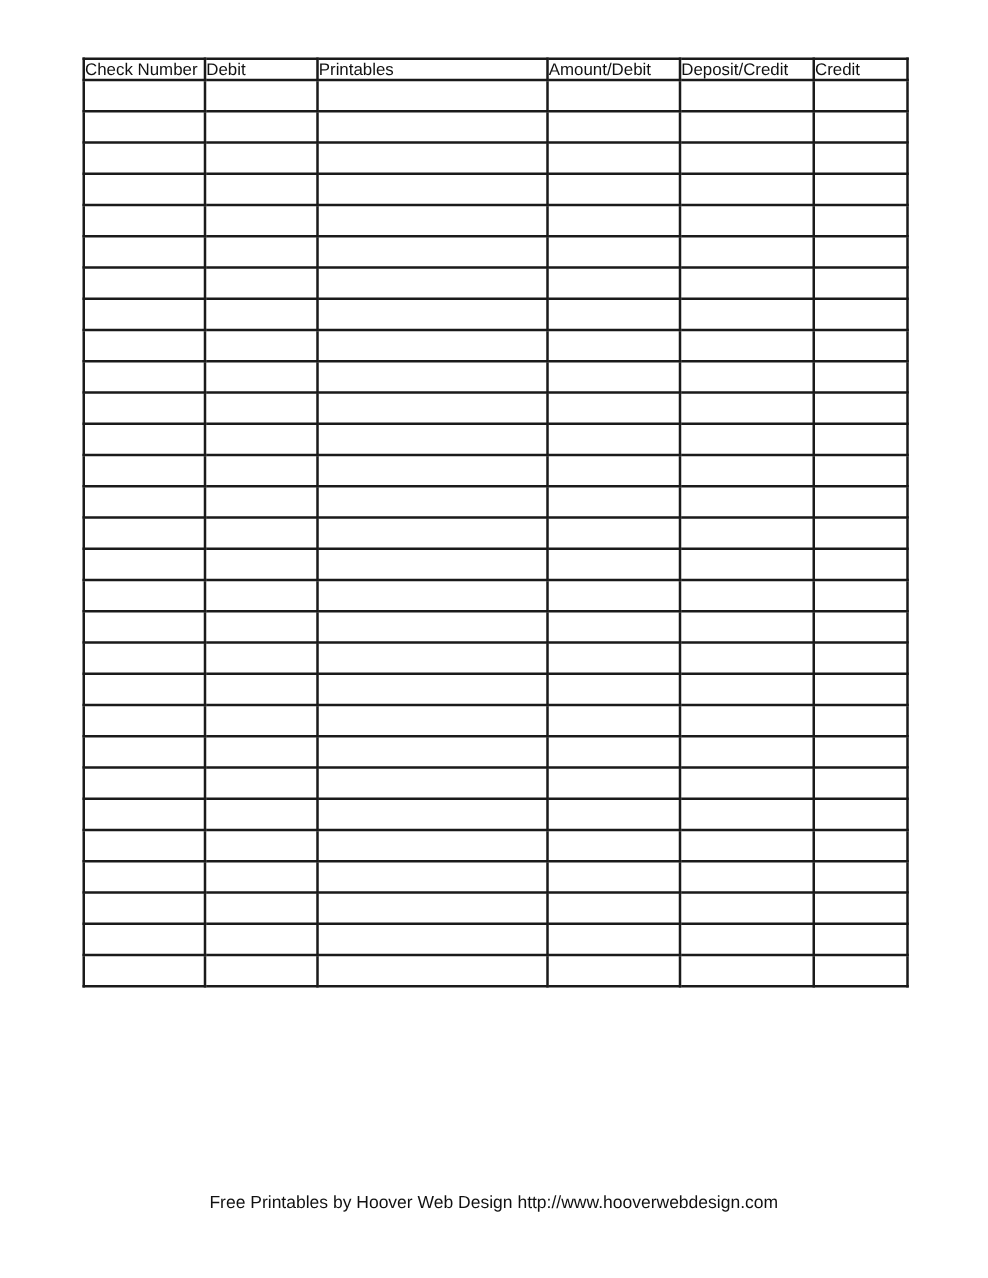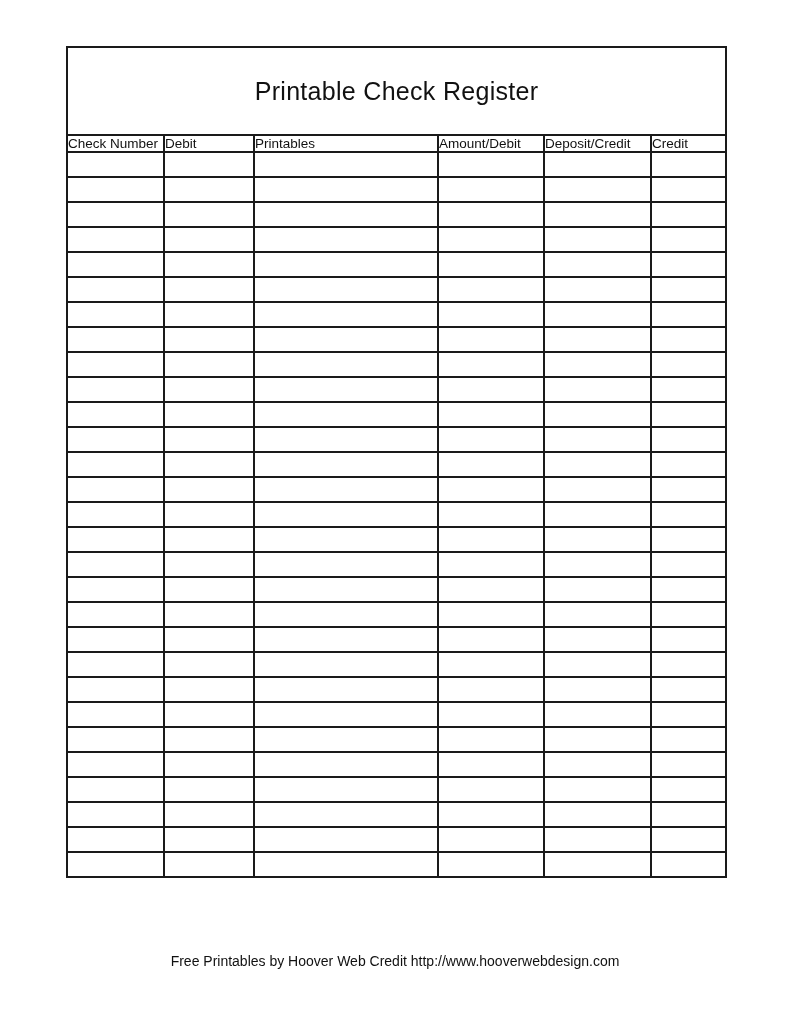--- a/index.html
+++ b/index.html
@@ -79,23 +79,20 @@
   <table class="register-table">
     <colgroup>
       <col class="c-check">
       <col class="c-date">
       <col class="c-desc">
       <col class="c-payment">
       <col class="c-deposit">
       <col class="c-amount">
     </colgroup>
     <thead>
-      <tr>
-        <td colspan="6" class="title-cell">Printable Check Register</td>
-      </tr>
       <tr id="header-row">
           <th class="col-header">Check Number</th>
           <th class="col-header">Debit</th>
           <th class="col-header">Printables</th>
           <th class="col-header">Amount/Debit</th>
           <th class="col-header">Deposit/Credit</th>
           <th class="col-header">Credit</th>
         </tr>
     </thead>
     <tbody id="register-body">
@@ -327,15 +324,15 @@
           <td class="register-cell"></td>
           <td class="register-cell"></td>
           <td class="register-cell"></td>
           <td class="register-cell"></td>
           <td class="register-cell"></td>
           <td class="register-cell"></td>
         </tr>
       </tbody>
   </table>
 
-  <div class="footer-credit">Free Printables by Hoover Web Credit http://www.hooverwebdesign.com</div>
+  <div class="footer-credit">Free Printables by Hoover Web Design http://www.hooverwebdesign.com</div>
 
 </div>
 
 </body></html>

